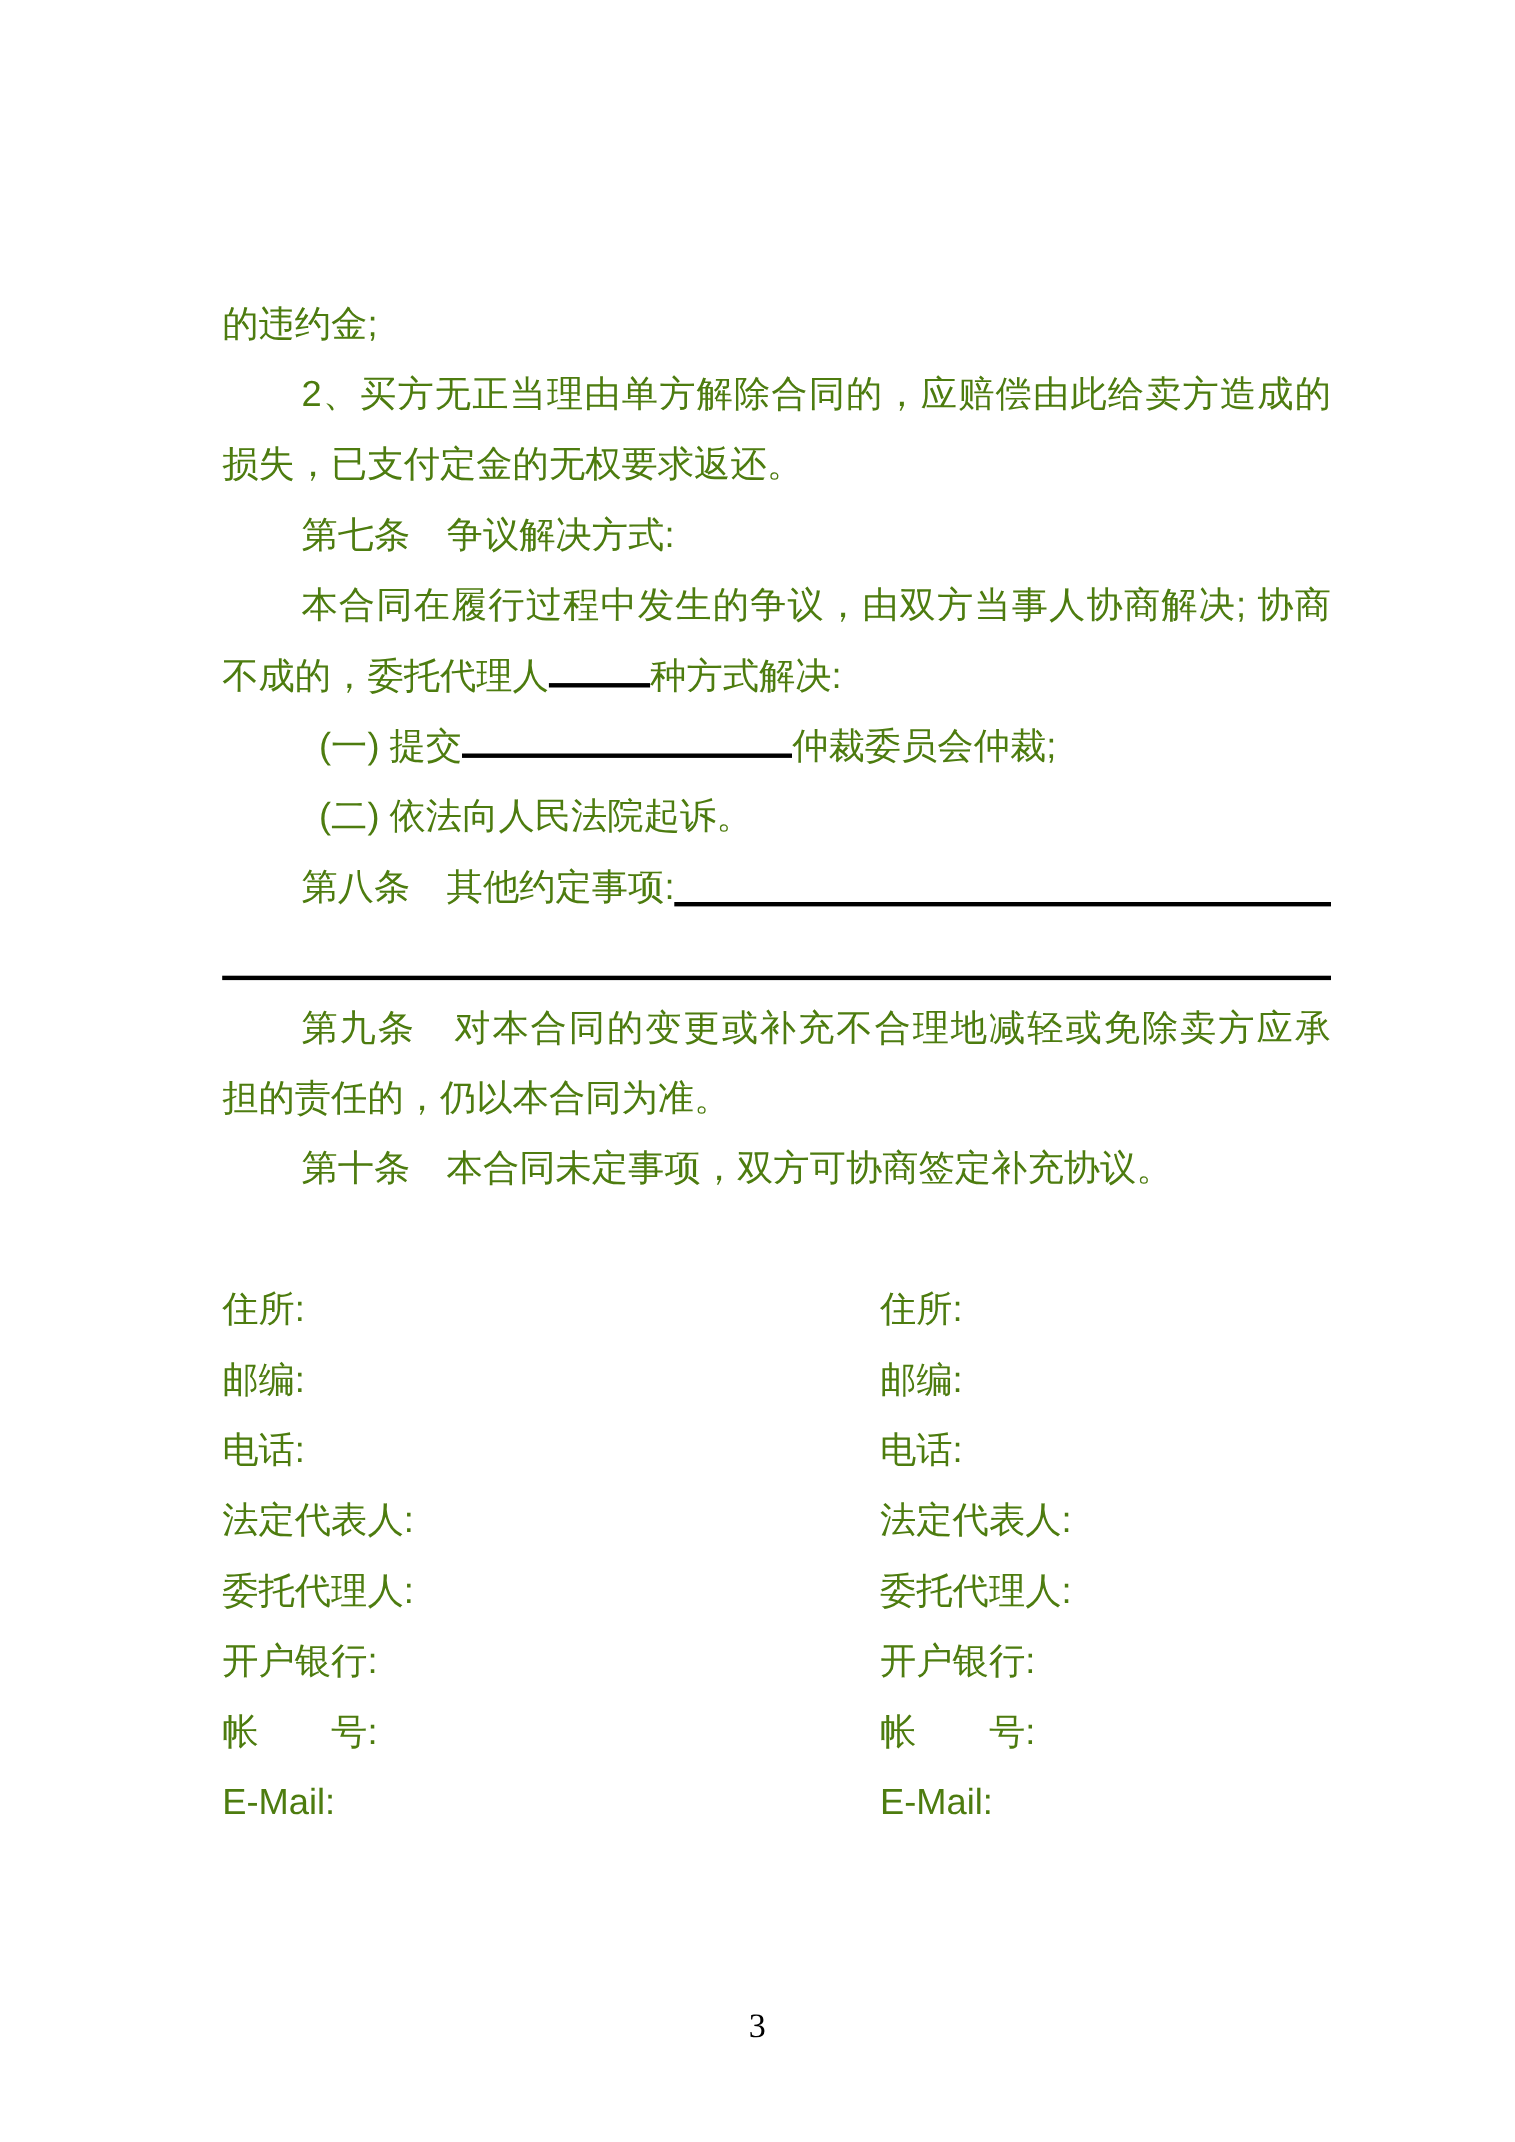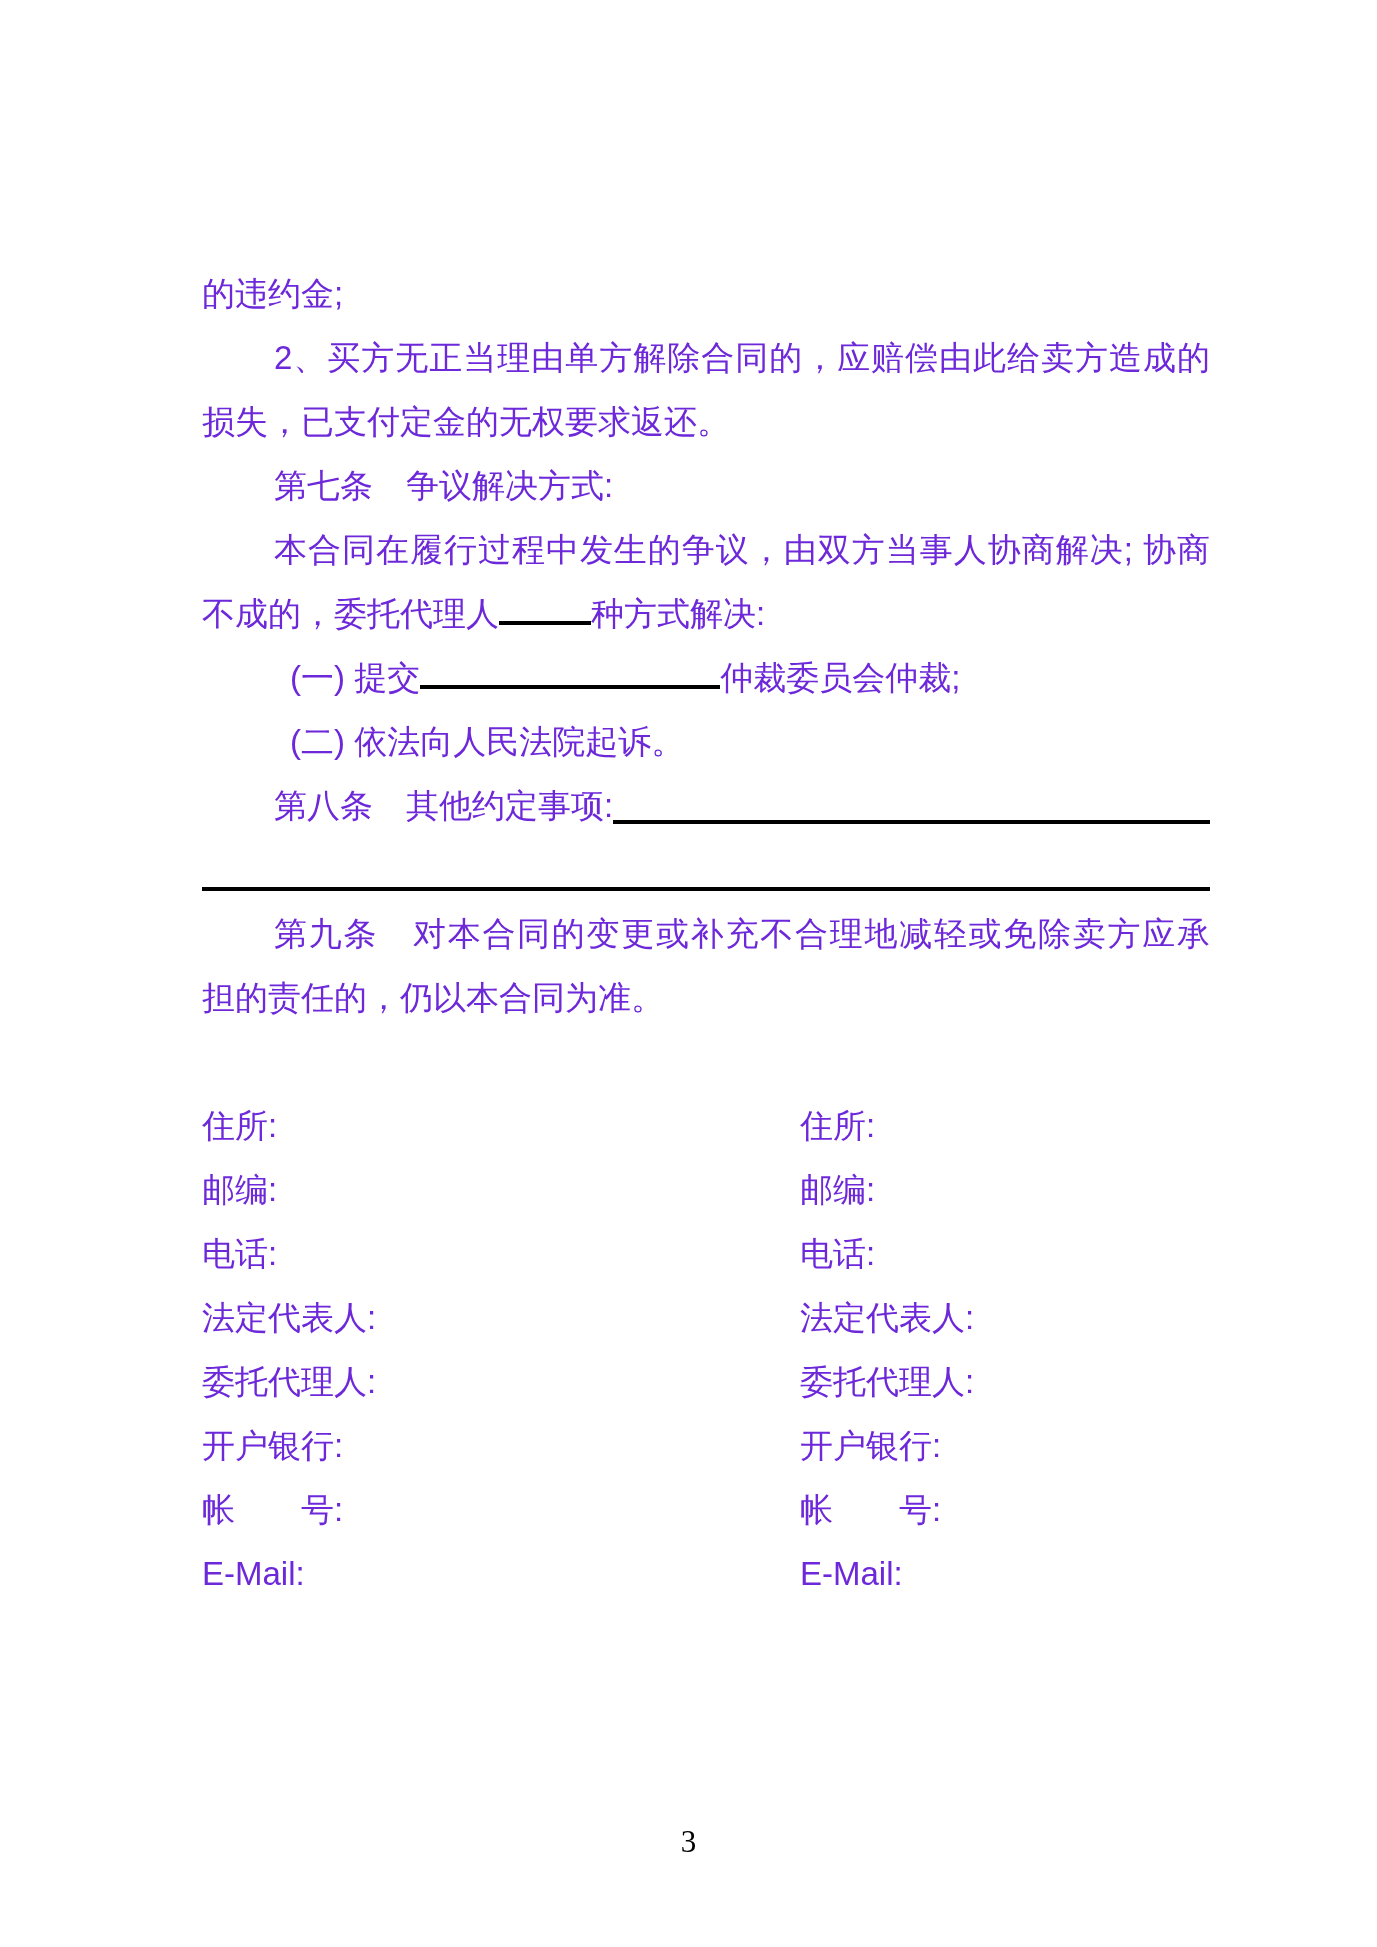--- a/index.html
+++ b/index.html
@@ -16,21 +16,21 @@
     font-family: "Liberation Sans", sans-serif;
     overflow: hidden;
   }
   .content {
     position: absolute;
     left: 202px;
     top: 262px;
     width: 1008px;
     font-size: 33px;
     line-height: 64px;
-    color: #6d28d9;
+    color: #4d7c0f;
   }
   .line {
     height: 64px;
     white-space: nowrap;
   }
   
   .jlast {
     white-space: normal;
     text-align: justify;
     text-align-last: justify;
@@ -118,20 +118,21 @@
       </div>
 
     <div class="line rule-row">
         <span class="rule"></span>
       </div>
 
     <div class="line jlast indent">第九条　对本合同的变更或补充不合理地减轻或免除卖方应承</div>
 
     <div class="line">担的责任的，仍以本合同为准。</div>
 
+    <div class="line indent">第十条　本合同未定事项，双方可协商签定补充协议。</div>
 
     <div class="sig">
       <div class="sig-col-left">
         <div class="sig-row">住所:</div>
         <div class="sig-row">邮编:</div>
         <div class="sig-row">电话:</div>
         <div class="sig-row">法定代表人:</div>
         <div class="sig-row">委托代理人:</div>
         <div class="sig-row">开户银行:</div>
         <div class="sig-row">帐　　号:</div>

